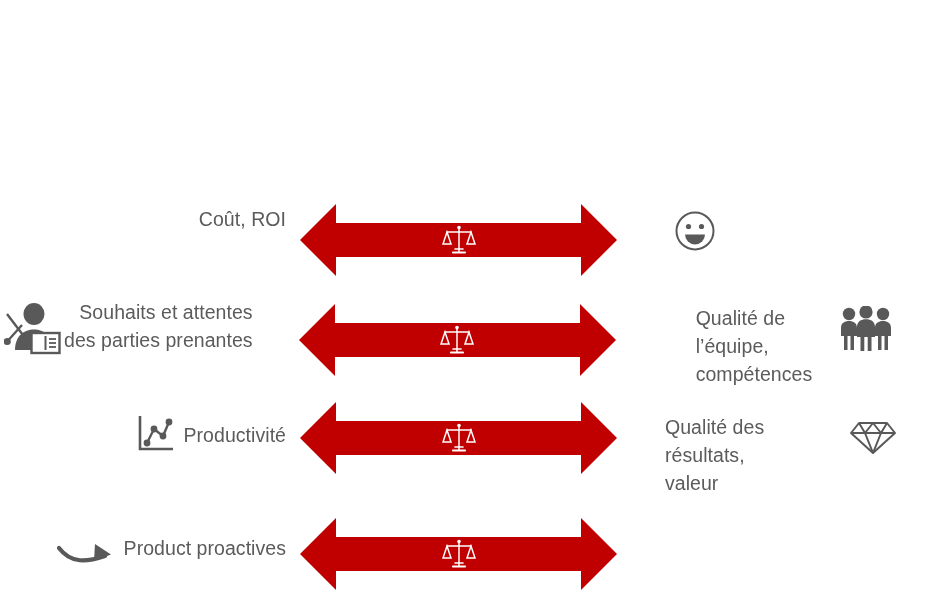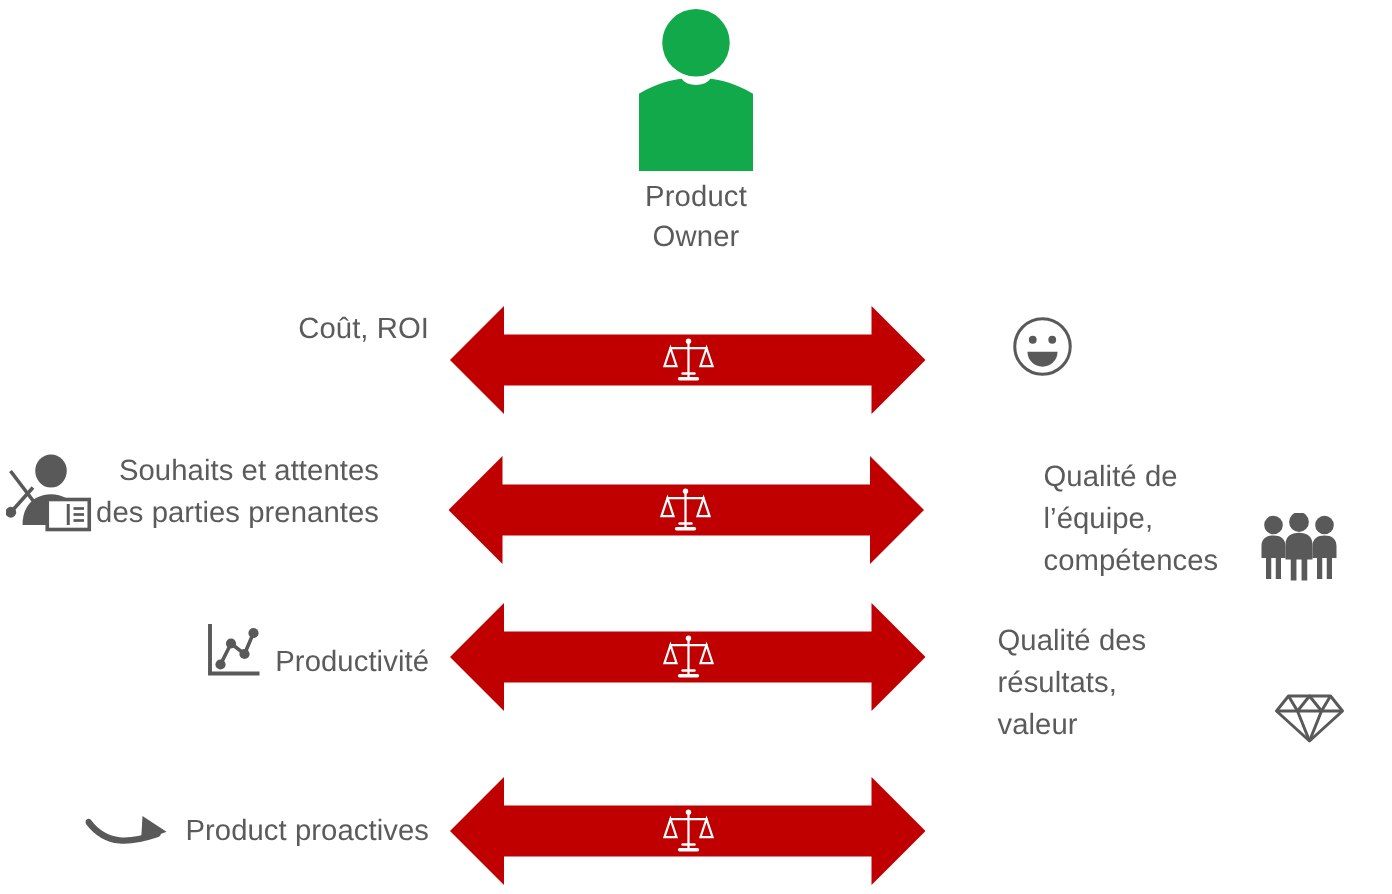--- a/index.html
+++ b/index.html
@@ -47,21 +47,21 @@
   .row {
     position: absolute;
     left: 0;
     width: 928px;
     display: flex;
     align-items: flex-start;
   }
 
   .side {
     display: flex;
-    align-items: flex-end;
+    align-items: flex-start;
     box-sizing: border-box;
   }
   .side-left {
     width: 300px;
     justify-content: flex-end;
     padding-right: 14px;
   }
   .side-right {
     width: 311px;
     justify-content: flex-start;
@@ -111,27 +111,20 @@
     width: 34px;
     height: 34px;
     z-index: 2;
   }
 </style>
 </head>
 <body>
 
 <div id="canvas">
 
-  <div id="po-block">
-    <svg id="po-icon" viewBox="0 0 92 108">
-      <circle cx="46" cy="22.5" r="22.5" fill="#12A94B"></circle>
-      <path d="M8 56.5 C20 49.5 30.5 47 36.5 46.5 C40 52 52 52 55.5 46.5 C61.5 47 72 49.5 84 56.5 L84 108 L8 108 Z" fill="#12A94B"></path>
-    </svg>
-    <div id="po-label"><span>Product</span><br><span>Owner</span></div>
-  </div>
 
   <div class="row" style="top:192px;">
     <div class="side side-left">
       <div class="label label-left" style="margin-top:13px;">Coût, ROI</div>
       <div class="icon-box" style="width:0;"></div>
     </div>
     <div class="arrow-wrap">
       <svg class="arrow-svg" viewBox="0 0 317 96">
         <path d="M0 48 L36 12 L36 31 L281 31 L281 12 L317 48 L281 84 L281 65 L36 65 L36 84 Z" fill="#C00000"></path>
       </svg>

